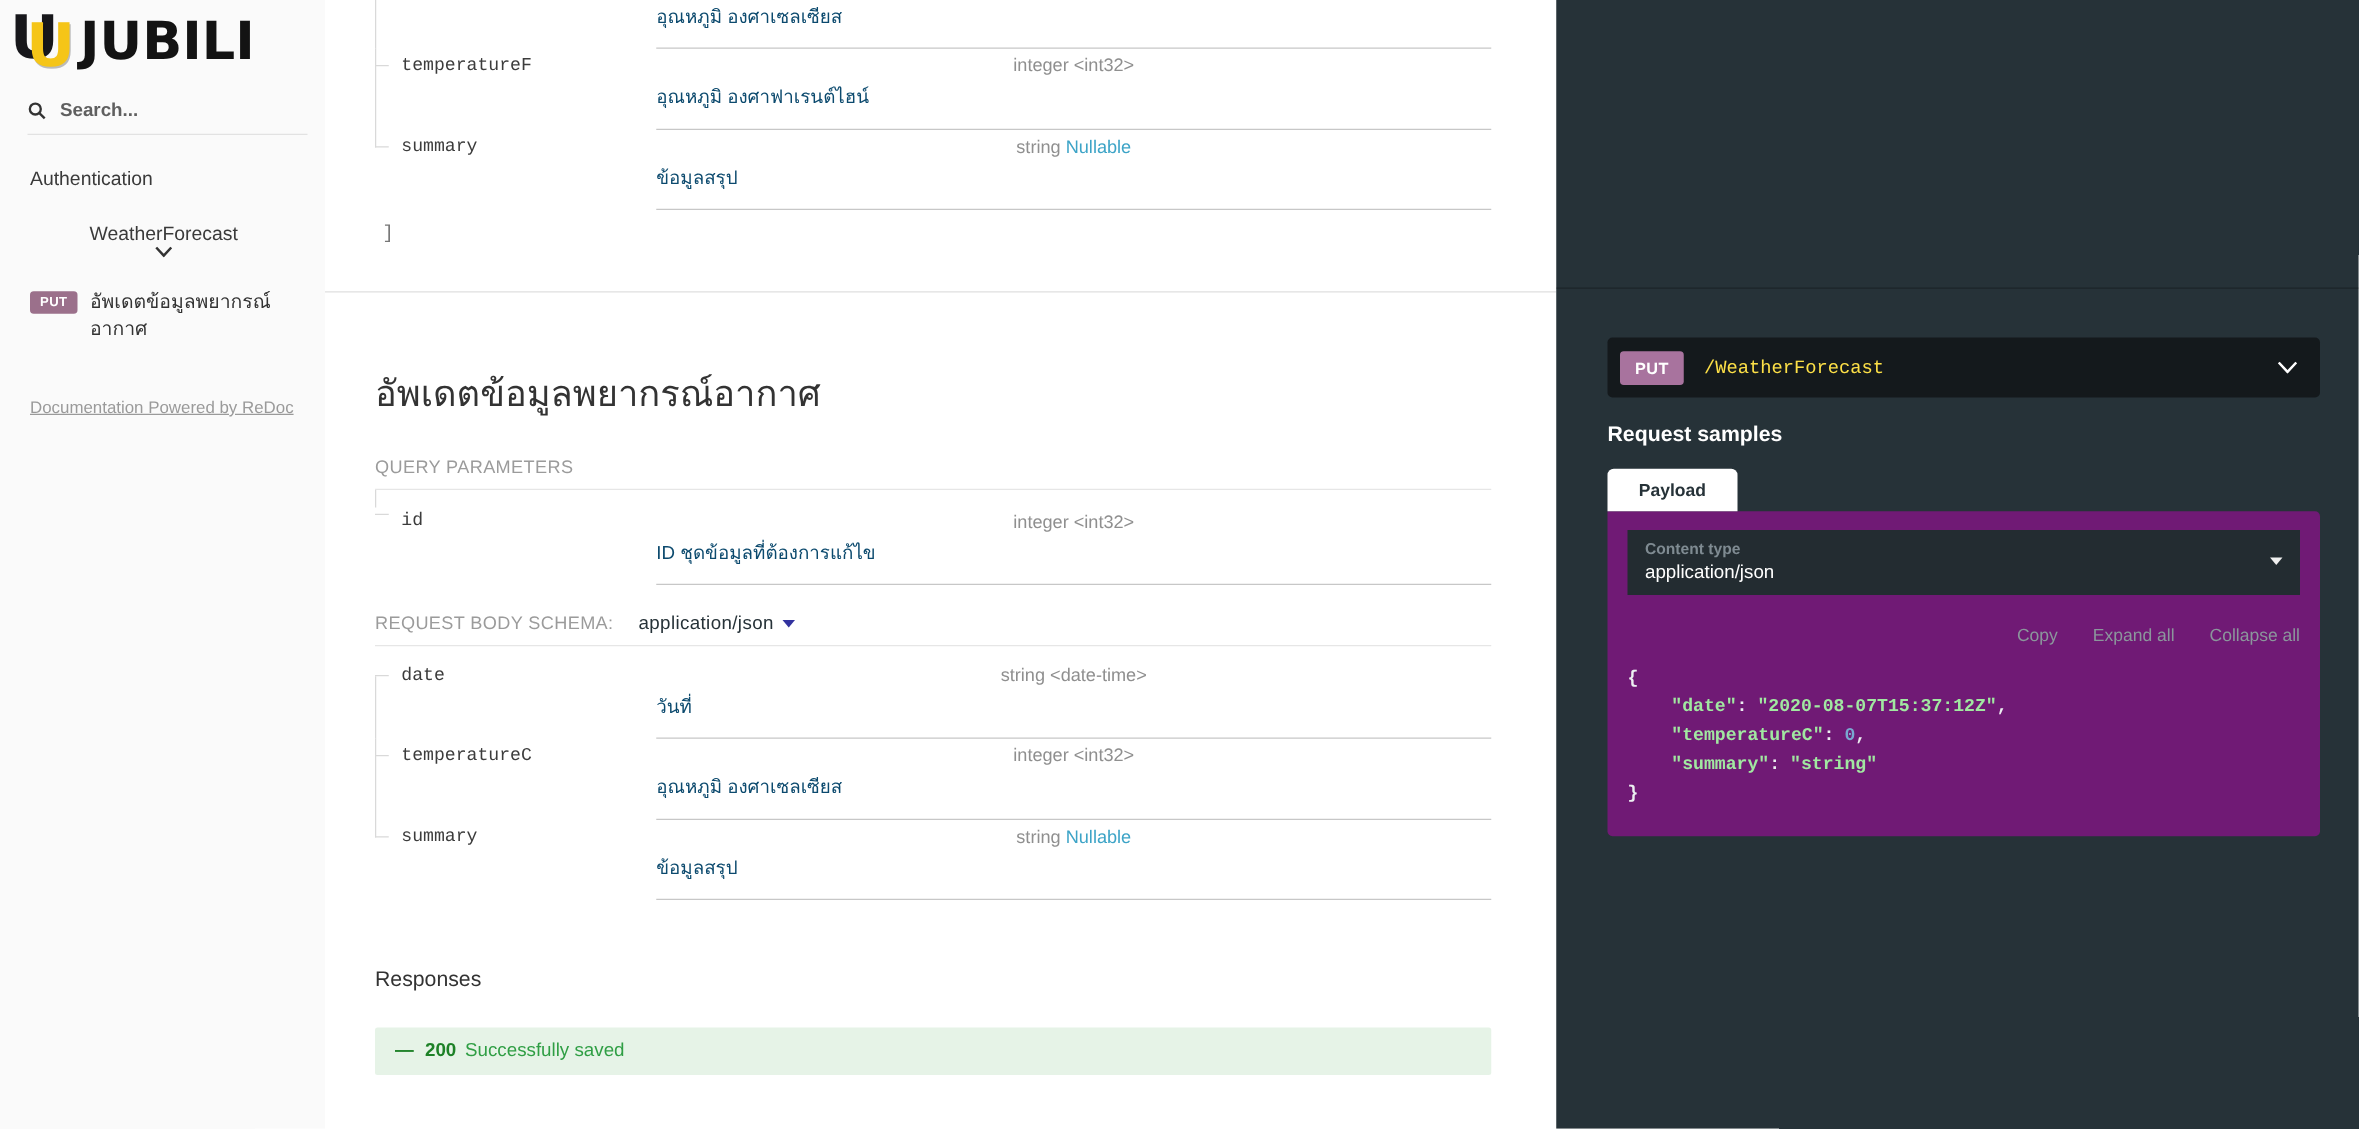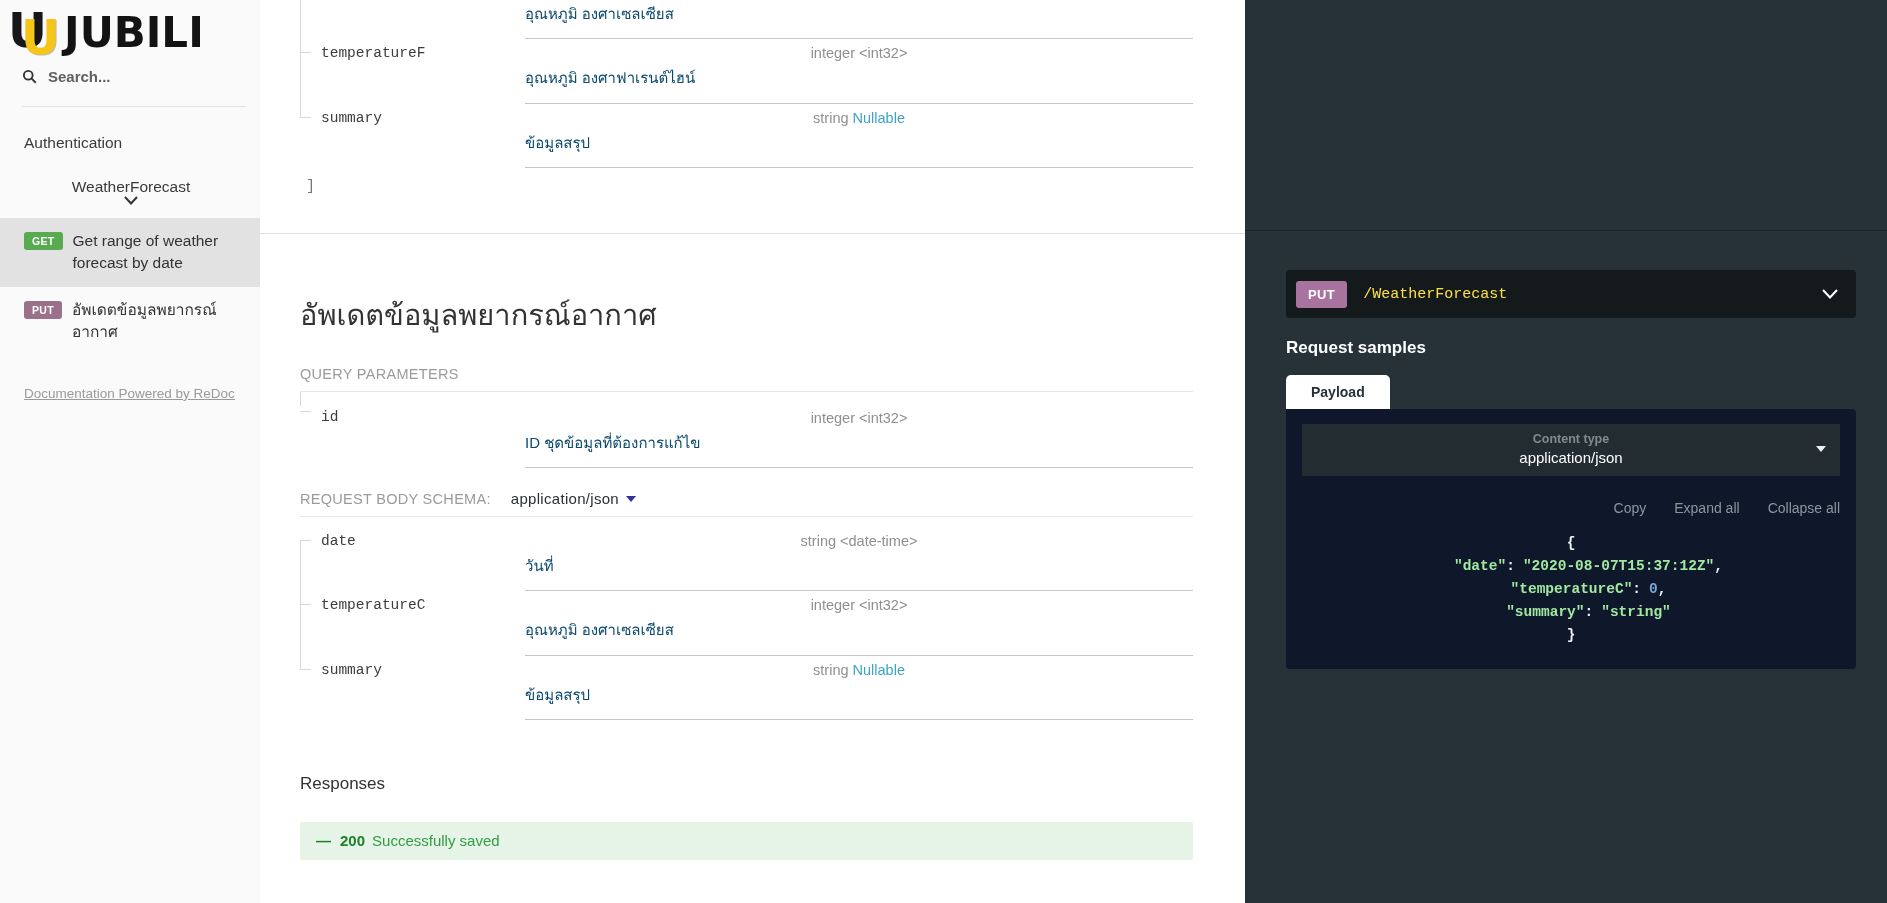--- a/index.html
+++ b/index.html
@@ -6,21 +6,21 @@
   html,body { width:1887px; height:903px; overflow:hidden; font-family:"Liberation Sans",sans-serif; background:#fff; }
   .app { position:relative; width:1887px; height:903px; }
 
   
   .sidebar { position:absolute; left:0; top:0; bottom:0; width:260px; background:#fafafa; }
   .logo { display:flex; align-items:center; margin:4px 0 8px 6px; }
   .logo-mark { position:relative; width:58px; height:56px; flex:0 0 58px; }
   .u-b { position:absolute; left:2px; top:-2px; font-family:"DejaVu Sans",sans-serif; font-weight:900; font-size:48px; color:#17171b; }
   .u-y { position:absolute; left:15px; top:5px; font-family:"DejaVu Sans",sans-serif; font-weight:900; font-size:48px; color:#f5c518; text-shadow:1px 1px 0 rgba(0,0,0,.25); }
   .logo-text { font-family:"DejaVu Sans",sans-serif; font-weight:900; font-size:42px; letter-spacing:0px; color:#131313; white-space:nowrap; }
-  .search { display:flex; align-items:center; gap:11px; margin:8px 14px 0 22px; padding-bottom:21px; border-bottom:1px solid #e2e2e2; cursor:text; }
+  .search { display:flex; align-items:center; gap:11px; margin:20px 14px 0 22px; padding-bottom:10px; border-bottom:1px solid #e2e2e2; cursor:text; }
   .search-label { font-size:15px; font-weight:bold; color:#5f5f5f; }
   nav { margin-top:14px; }
   .nav-item { padding:13px 24px; font-size:15.5px; color:#3a3a3a; cursor:pointer; }
   .nav-group { display:flex; align-items:center; justify-content:space-between; padding-right:22px;flex-direction:column; }
   .nav-op { display:flex; align-items:flex-start; gap:10px; padding:12px 24px; cursor:pointer; }
   .nav-op.active { background:#e2e2e2; }
   .op-label { font-size:15.5px; color:#333; line-height:1.45; max-width:165px; }
   .badge { display:inline-block; font-size:10.5px; font-weight:bold; color:#fff; border-radius:3px; padding:3px 8px; letter-spacing:.3px; margin-top:2px; }
   .badge.get { background:#59ab50; }
   .badge.put { background:#9b708b; }
@@ -69,21 +69,21 @@
   .resp.success .rmsg { color:#2f9e44; }
 
   
   .right-panel { position:absolute; left:1245px; right:0; top:0; bottom:0; background:#263238; padding:270px 31px 0 41px; }
   .right-panel::before { content:''; position:absolute; top:230px; left:0; right:0; height:1px; background:rgba(0,0,0,.28); }
   .endpoint-bar { display:flex; align-items:center; height:48px; background:#14191c; border-radius:4px; padding:0 18px 0 10px; cursor:pointer; }
   .badge-dark { background:#a8739e; color:#fff; font-size:13px; font-weight:bold; padding:6px 12px; border-radius:3px; letter-spacing:.4px; }
   .endpoint-path { flex:1; margin-left:16px; font-family:"Liberation Mono",monospace; font-size:15px; color:#fde047; }
   .rs-heading { margin-top:20px; font-size:17px; font-weight:bold; color:#fff; }
   .tab { display:inline-block; margin-top:17px; background:#fff; color:#263238; font-size:14px; font-weight:bold; padding:9px 25px; border-radius:5px 5px 0 0; cursor:pointer; }
-  .code-panel { background:#0f172a; border-radius:0 4px 4px 4px; padding:15px 16px 22px;text-align:center; }
+  .code-panel { background:#701a75; border-radius:0 4px 4px 4px; padding:15px 16px 22px; }
   .ct-select { position:relative; background:#232c31; padding:8px 14px 10px; cursor:pointer; }
   .ct-label { font-size:12.5px; font-weight:bold; color:#7f8b92; }
   .ct-value { font-size:15px; color:#fff; margin-top:3px; }
   .ct-select .caret-white { position:absolute; right:14px; top:22px; width:0; height:0; border-left:5px solid transparent; border-right:5px solid transparent; border-top:6px solid #f0f0f0; }
   .actions { margin-top:24px; display:flex; justify-content:flex-end; gap:28px; }
   .actions span { font-size:14px; color:#8b969c; cursor:pointer; }
   .code { margin-top:16px; font-family:"Liberation Mono",monospace; font-size:14.5px; font-weight:bold; line-height:23px; }
   .cl { white-space:pre; }
   .cl.indent { padding-left:35px; }
   .tok-pun { color:#eceff1; }
@@ -119,24 +119,20 @@
     <nav>
       <div class="nav-item">Authentication</div>
 
       <div class="nav-item nav-group">
         <span>WeatherForecast</span>
         <svg class="icon" width="14" height="9" viewBox="0 0 14 9" fill="none" stroke="#333" stroke-width="2">
             <polyline points="1,1 7,7.5 13,1"></polyline>
           </svg>
       </div>
 
-      <div class="nav-op active">
-        <span class="badge get">GET</span>
-        <span class="op-label">Get range of weather forecast by date</span>
-      </div>
 
       <div class="nav-op">
         <span class="badge put">PUT</span>
         <span class="op-label">อัพเดตข้อมูลพยากรณ์อากาศ</span>
       </div>
     </nav>
 
     <a class="powered">Documentation Powered by ReDoc</a>
   </aside>
 

